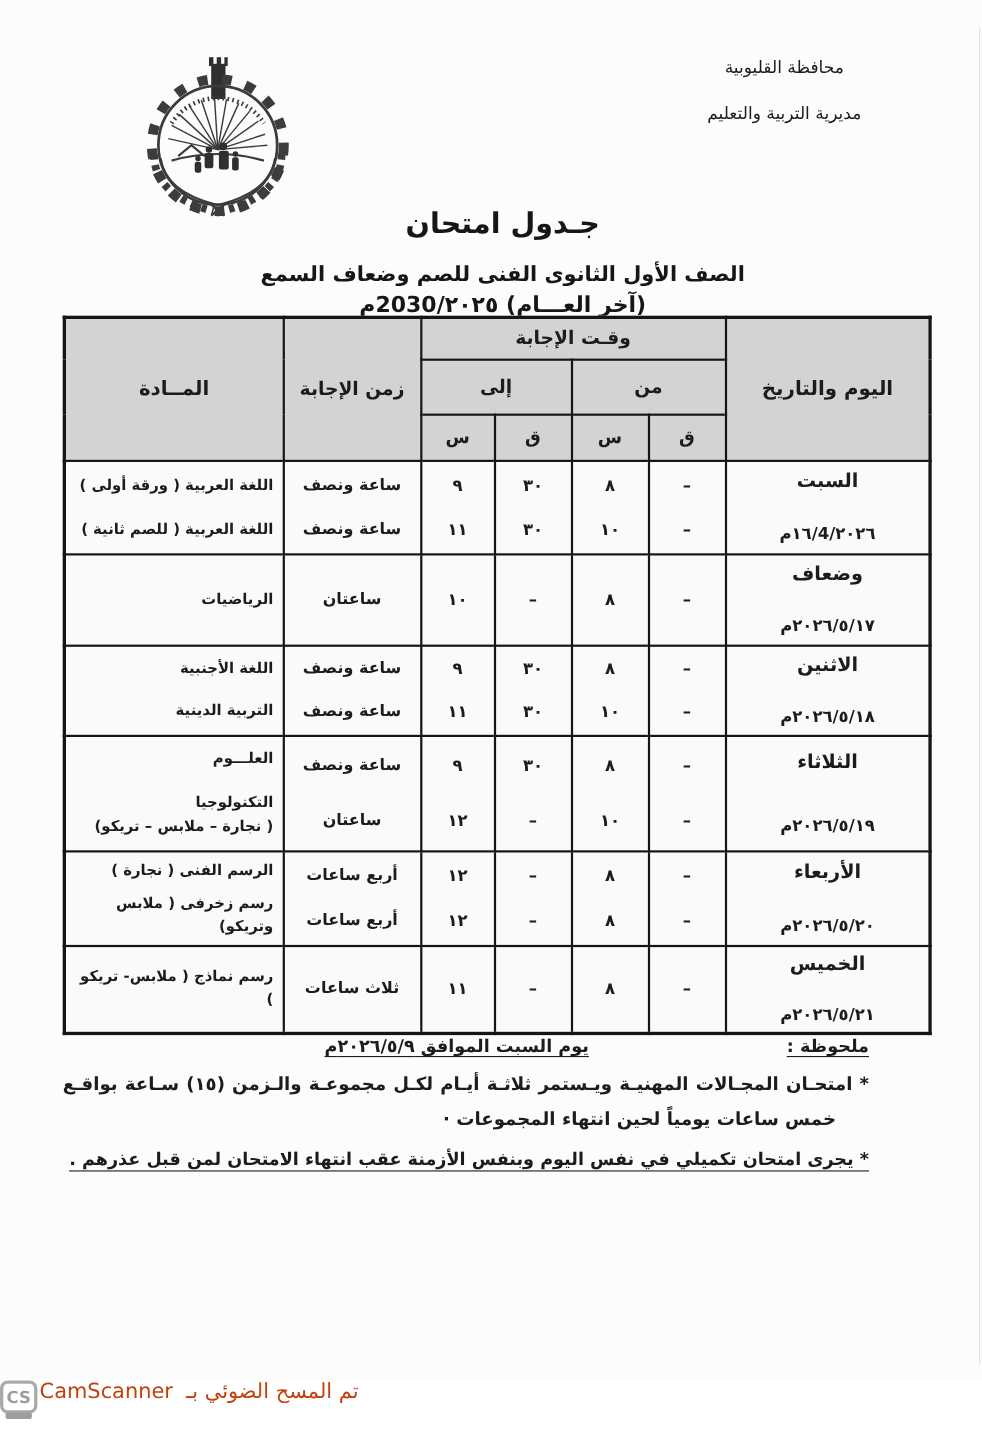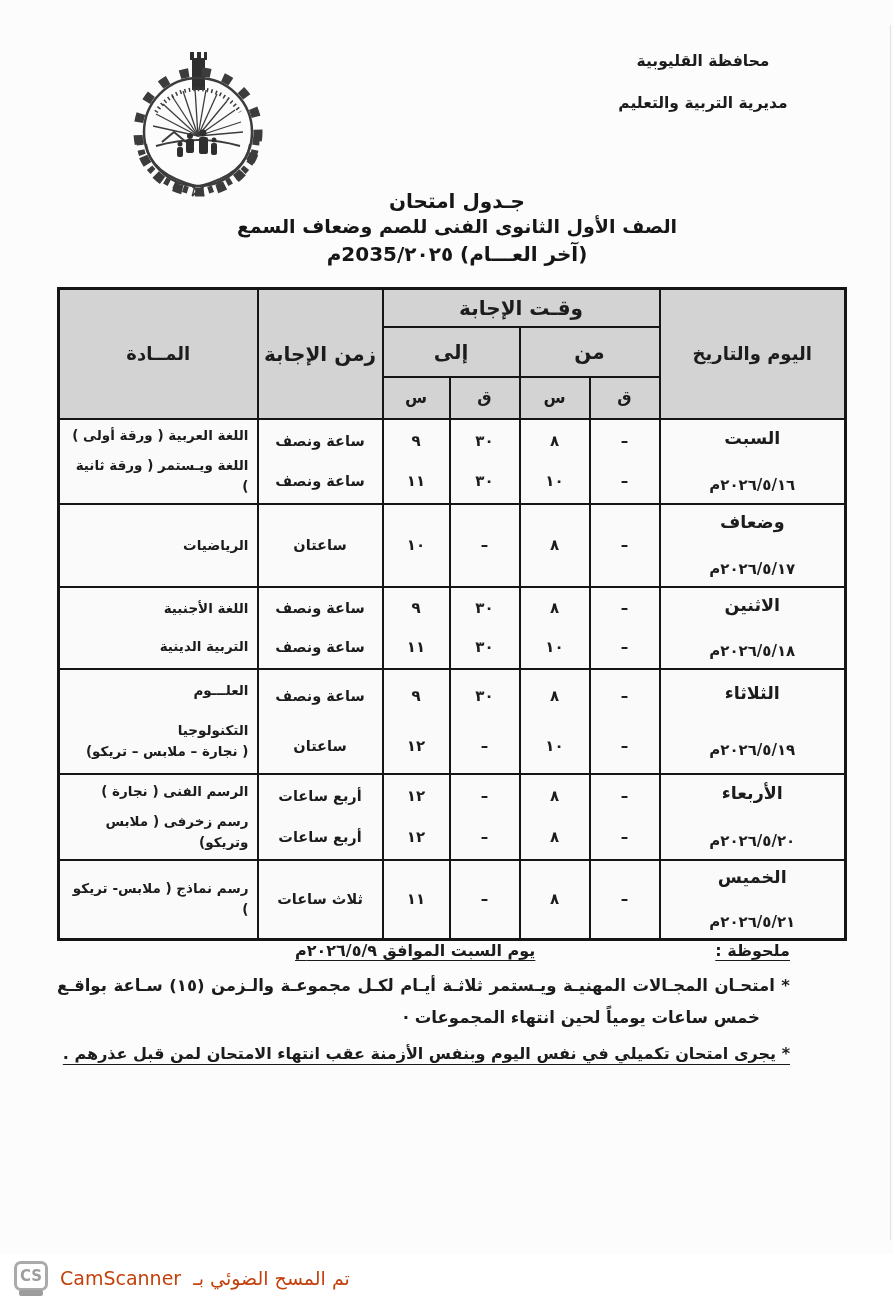--- a/index.html
+++ b/index.html
@@ -4,41 +4,41 @@
 <style>
   html,body{margin:0;padding:0}
   body{
     width:893px;height:1302px;position:relative;overflow:hidden;
     background:#fcfcfc;color:#1c1c1c;
     font-family:"DejaVu Sans",sans-serif;
   }
   .edge-artifact{position:absolute;right:2px;top:25px;height:1215px;width:1px;background:#e2e2e2}
 
   
-  .org{position:absolute;top:52px;right:20px;width:340px;text-align:center;direction:rtl;font-weight:bold;font-size:15.5px}
+  .org{position:absolute;top:52px;right:10px;width:340px;text-align:center;direction:rtl;font-weight:normal;font-size:15.5px}
   .org .line{margin-bottom:24px}
   .org .underlined{text-decoration:underline;text-underline-offset:4px}
 
   .logo{position:absolute;left:106px;top:48px;width:184px;height:156px}
 
   .title{position:absolute;top:189px;left:147px;width:620px;text-align:center;direction:rtl;font-weight:bold;color:#161616}
-  .title .t1{font-size:20px;letter-spacing:.5px;margin-bottom:2px}
+  .title .t1{font-size:26px;letter-spacing:.5px;margin-bottom:19px}
   .title .t2{font-size:19px;margin-bottom:5px}
   .title .t3{font-size:20px}
 
   
   table.sched{
     position:absolute;top:287px;left:57px;width:787px;height:651px;
     border-collapse:collapse;table-layout:fixed;direction:rtl;font-weight:bold;
     background:#fafafa;border:3px solid #151515;
   }
   table.sched td{border:2.5px solid #151515;text-align:center;vertical-align:middle;padding:0;overflow:hidden}
   thead td{background:#d3d3d3}
   .h-big{font-size:18px}
-  .h-med{font-size:20px}
+  .h-med{font-size:17px}
   .h-sub{font-size:16px}
 
   .wrap{display:flex;flex-direction:column;justify-content:space-around;align-items:center;width:100%}
   .dayw{gap:15px}
   .rh85 .wrap{height:80px}
   .rh83 .wrap{height:78px}
   .rh82 .wrap{height:77px}
   .rh105 .wrap{height:100px}
   .rh86 .wrap{height:81px}
   .rh80 .wrap{height:75px}
@@ -50,21 +50,21 @@
   td.subj .sline{font-size:13.5px;white-space:pre-line;width:100%;text-align:right;padding:0 8px;box-sizing:border-box;line-height:1.55}
 
   
   .note-label{position:absolute;top:941px;right:103px;direction:rtl;font-weight:bold;font-size:16px;text-decoration:underline;text-underline-offset:4px}
   .note-date{position:absolute;top:941px;left:295px;width:270px;text-align:left;direction:rtl;font-weight:bold;font-size:16px;text-decoration:underline;text-underline-offset:4px}
   .note1a{position:absolute;top:974px;left:57px;width:733px;direction:rtl;font-weight:bold;font-size:16.5px;text-align:justify;text-align-last:justify;line-height:1.4}
   .note1b{position:absolute;top:1008px;left:57px;width:703px;direction:rtl;font-weight:bold;font-size:16.5px;text-align:right}
   .note2{position:absolute;top:1044px;left:57px;width:733px;direction:rtl;font-weight:bold;font-size:16px;text-align:right;text-decoration:underline;text-underline-offset:5px}
 
   
-  .footer{position:absolute;left:0;bottom:0;width:100%;height:48px;background:#ffffff;display:flex;align-items:center;box-sizing:border-box;padding-left:14px;gap:10px}
+  .footer{position:absolute;left:0;bottom:0;width:100%;height:48px;background:#ffffff;display:flex;box-sizing:border-box;}
   .cs-icon{position:relative;width:36px;height:36px;flex:0 0 auto}
   .cs-box{position:absolute;top:1px;left:0;width:28px;height:24px;border:3px solid #aaaaaa;border-radius:7px;display:flex;align-items:center;justify-content:center;font-size:15px;font-weight:bold;color:#9d9d9d;background:#fff}
   .cs-base{position:absolute;left:5px;top:30px;width:24px;height:6px;background:#9d9d9d;border-radius:2px}
   .scan-text{direction:rtl;color:#c2410c;font-size:19px;white-space:nowrap}
   .scan-text .app{margin-right:6px}
 </style>
 </head>
 <body>
 
 <div class="edge-artifact"></div>
@@ -123,21 +123,21 @@
     <path d="M40,96 Q44,126 90,138" stroke-width="2"></path>
     <path d="M144,96 Q140,126 94,138" stroke-width="2"></path>
     <line x1="86" y1="148" x2="98" y2="138" stroke-width="2"></line>
     <line x1="98" y1="148" x2="86" y2="138" stroke-width="2"></line>
   </g>
 </svg>
 
 <div class="title">
   <div class="t1">جـدول امتحان</div>
   <div class="t2">الصف الأول الثانوى الفنى للصم وضعاف السمع</div>
-  <div class="t3">(آخر العـــام) 2035/٢٠٢٥م</div>
+  <div class="t3">(آخر العـــام) 2030/٢٠٢٥م</div>
 </div>
 
 <table class="sched">
   <colgroup>
     <col style="width:186px">
       <col style="width:70px">
       <col style="width:70px">
     <col style="width:70px">
       <col style="width:67px">
       <col style="width:125px">
@@ -160,21 +160,21 @@
       <td class="h-sub">ق</td>
       <td class="h-sub">س</td>
     </tr>
   </thead>
   <tbody>
 
     <tr class="rh85" style="height:85px">
       <td>
           <div class="wrap dayw">
         <div class="day-name">السبت</div>
-        <div class="day-date">٢٠٢٦/٥/١٦م</div>
+        <div class="day-date">٢٠٢٦/4/١٦م</div>
           </div>
         </td>
       <td class="num">
           <div class="wrap">
         <div>–</div>
             <div>–</div>
           </div>
         </td>
       <td class="num">
           <div class="wrap">
@@ -196,21 +196,21 @@
         </td>
       <td class="dur">
           <div class="wrap">
         <div>ساعة ونصف</div>
             <div>ساعة ونصف</div>
           </div>
         </td>
       <td class="subj">
           <div class="wrap">
         <div class="sline">اللغة العربية ( ورقة أولى )</div>
-            <div class="sline">اللغة ويـستمر ( ورقة ثانية )</div>
+            <div class="sline">اللغة العربية ( للصم ثانية )</div>
           </div>
         </td>
     </tr>
 
     <tr class="rh83" style="height:83px">
       <td>
           <div class="wrap dayw">
         <div class="day-name">وضعاف</div>
         <div class="day-date">٢٠٢٦/٥/١٧م</div>
           </div>

